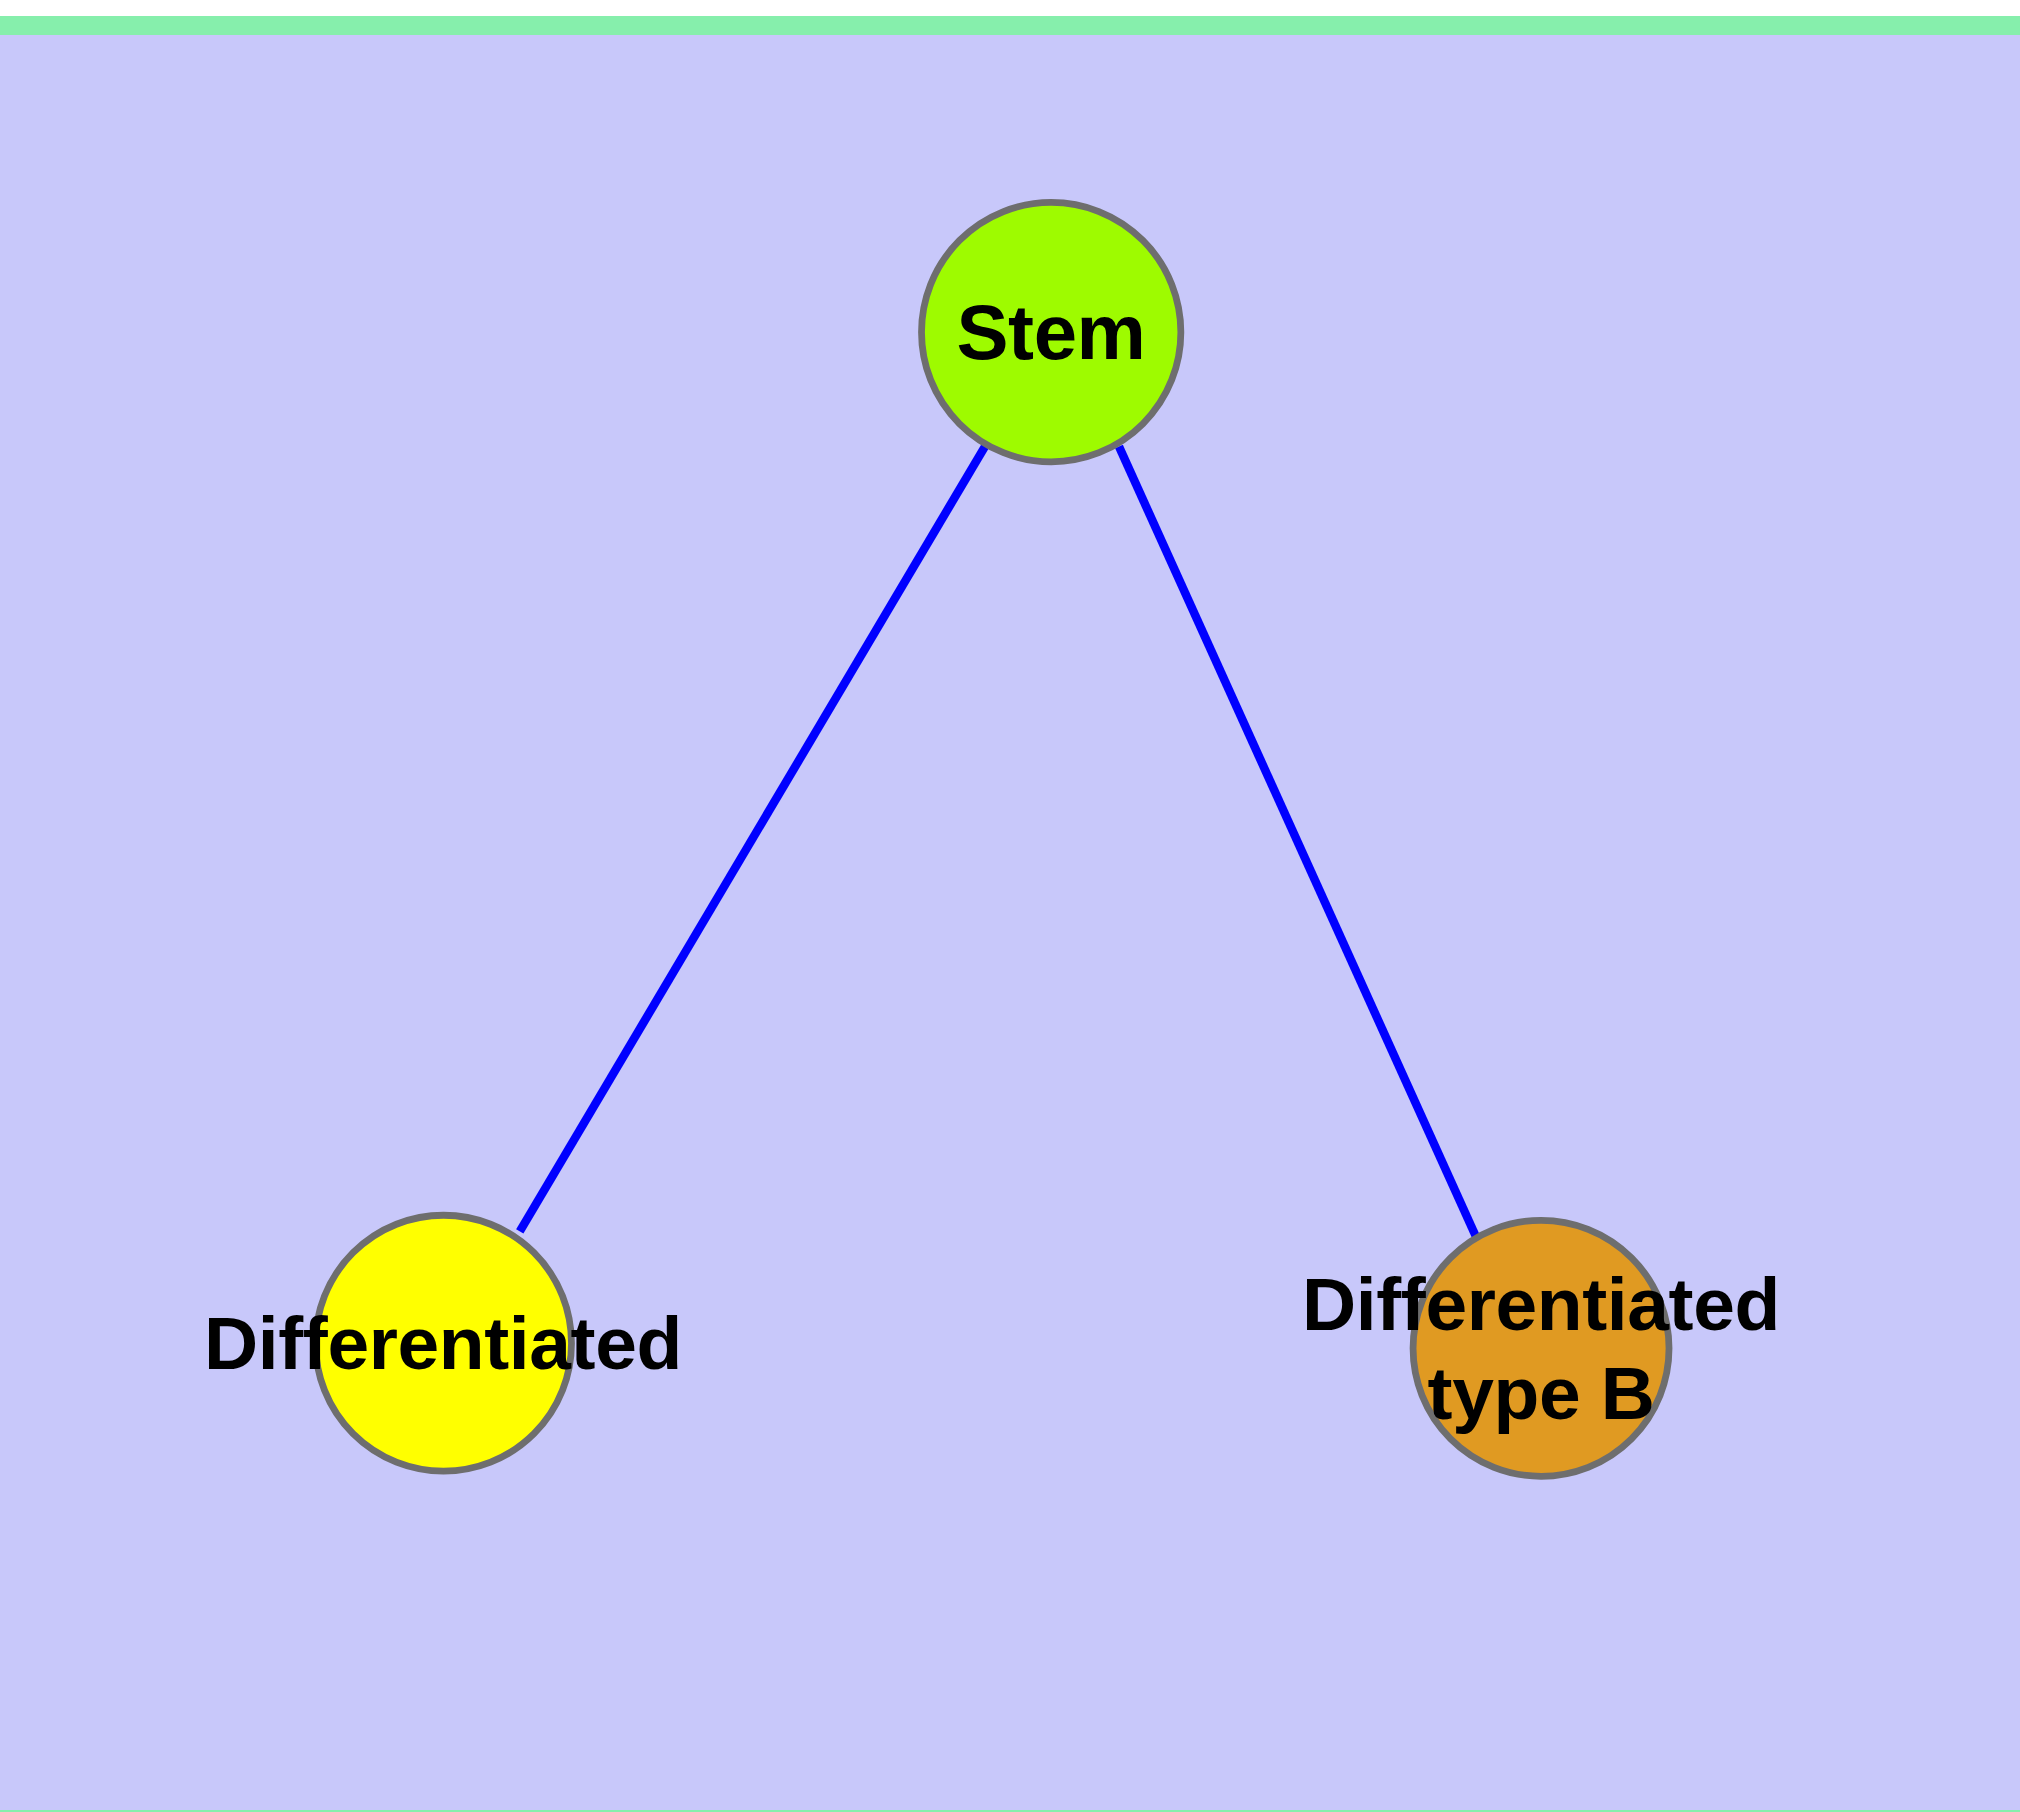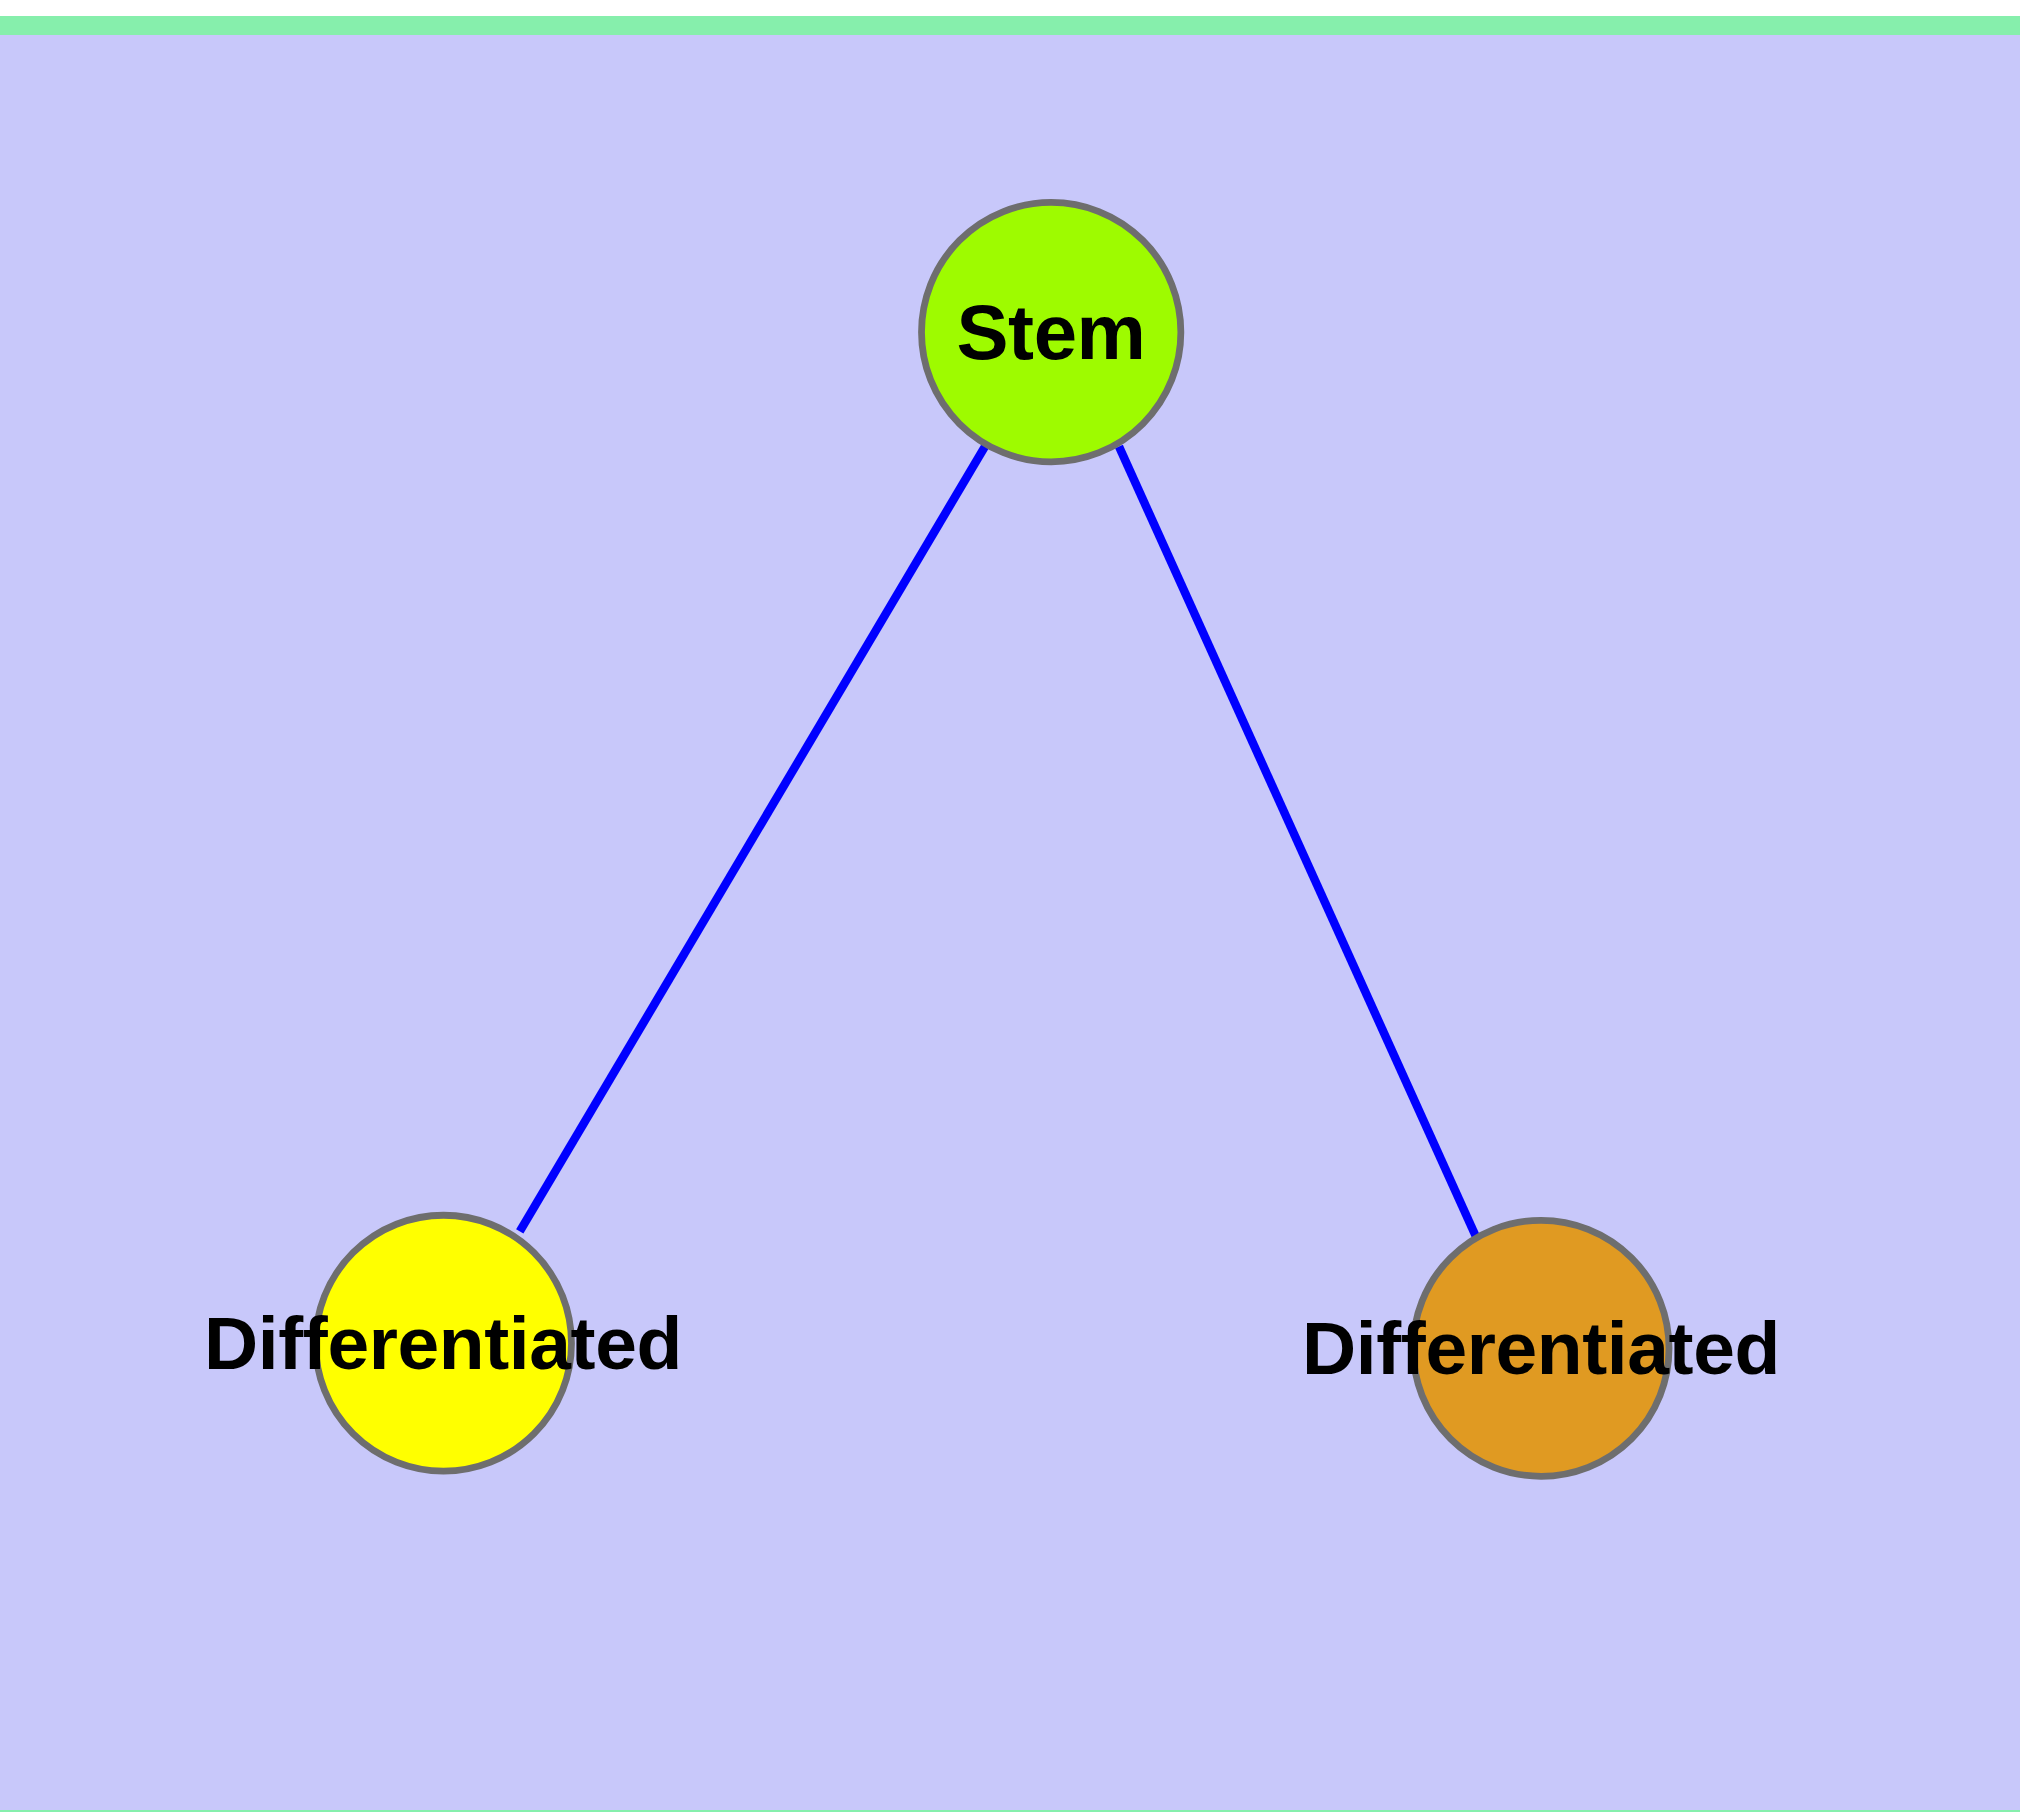--- a/index.html
+++ b/index.html
@@ -94,16 +94,17 @@
   <div class="node-label label-stem" style="color: rgb(0, 0, 0);">
     <span class="label-line">Stem</span>
   </div>
 
   <div class="node-label label-type-a" style="color: rgb(0, 0, 0);">
     <span class="label-line">Differentiated</span>
   </div>
 
   <div class="node-label label-type-b" style="color: rgb(0, 0, 0);">
     <span class="label-line">Differentiated</span>
+    <span class="label-line">type B</span>
   </div>
 
 </div>
 
 
 </body></html>

